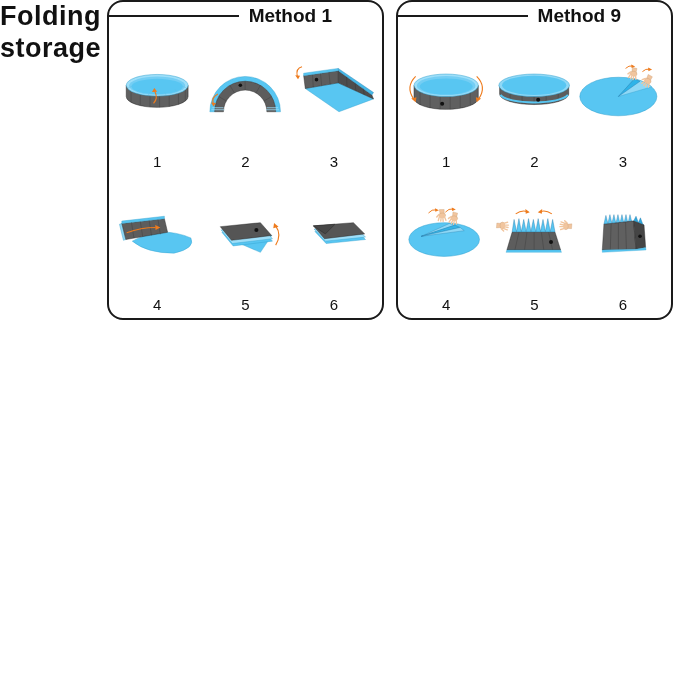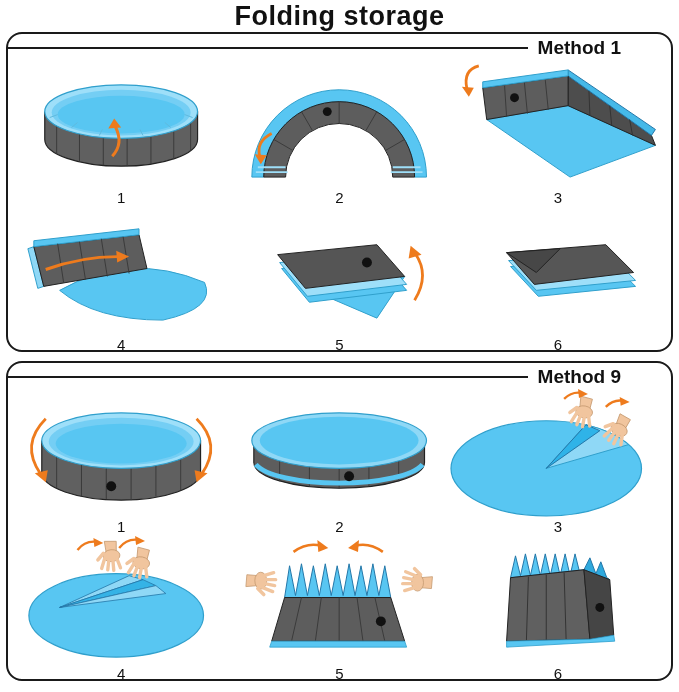--- a/index.html
+++ b/index.html
@@ -2,21 +2,21 @@
 <html><head>
 <meta charset="utf-8">
 <style>
   * { box-sizing: border-box; }
   html, body { margin: 0; padding: 0; }
   body {
     width: 679px; height: 692px; background: #ffffff;
     font-family: "Liberation Sans", "DejaVu Sans", sans-serif;
     color: #111;
   }
-  .sheet { width: 679px; height: 692px; display: flex; flex-direction: column; }
+  .sheet { width: 679px; height: 692px; display: flex; flex-direction: row; }
   .title {
     height: 32px; line-height: 32px; text-align: center;
     font-size: 27px; font-weight: 700; letter-spacing: 0.5px;
   }
   .panel {
     border: 2px solid #1a1a1a; border-radius: 16px;
     margin: 0 6px; height: 320px;
     display: flex; flex-direction: column;
     padding: 2px 4px 4px 4px; background: #fff;
   }

